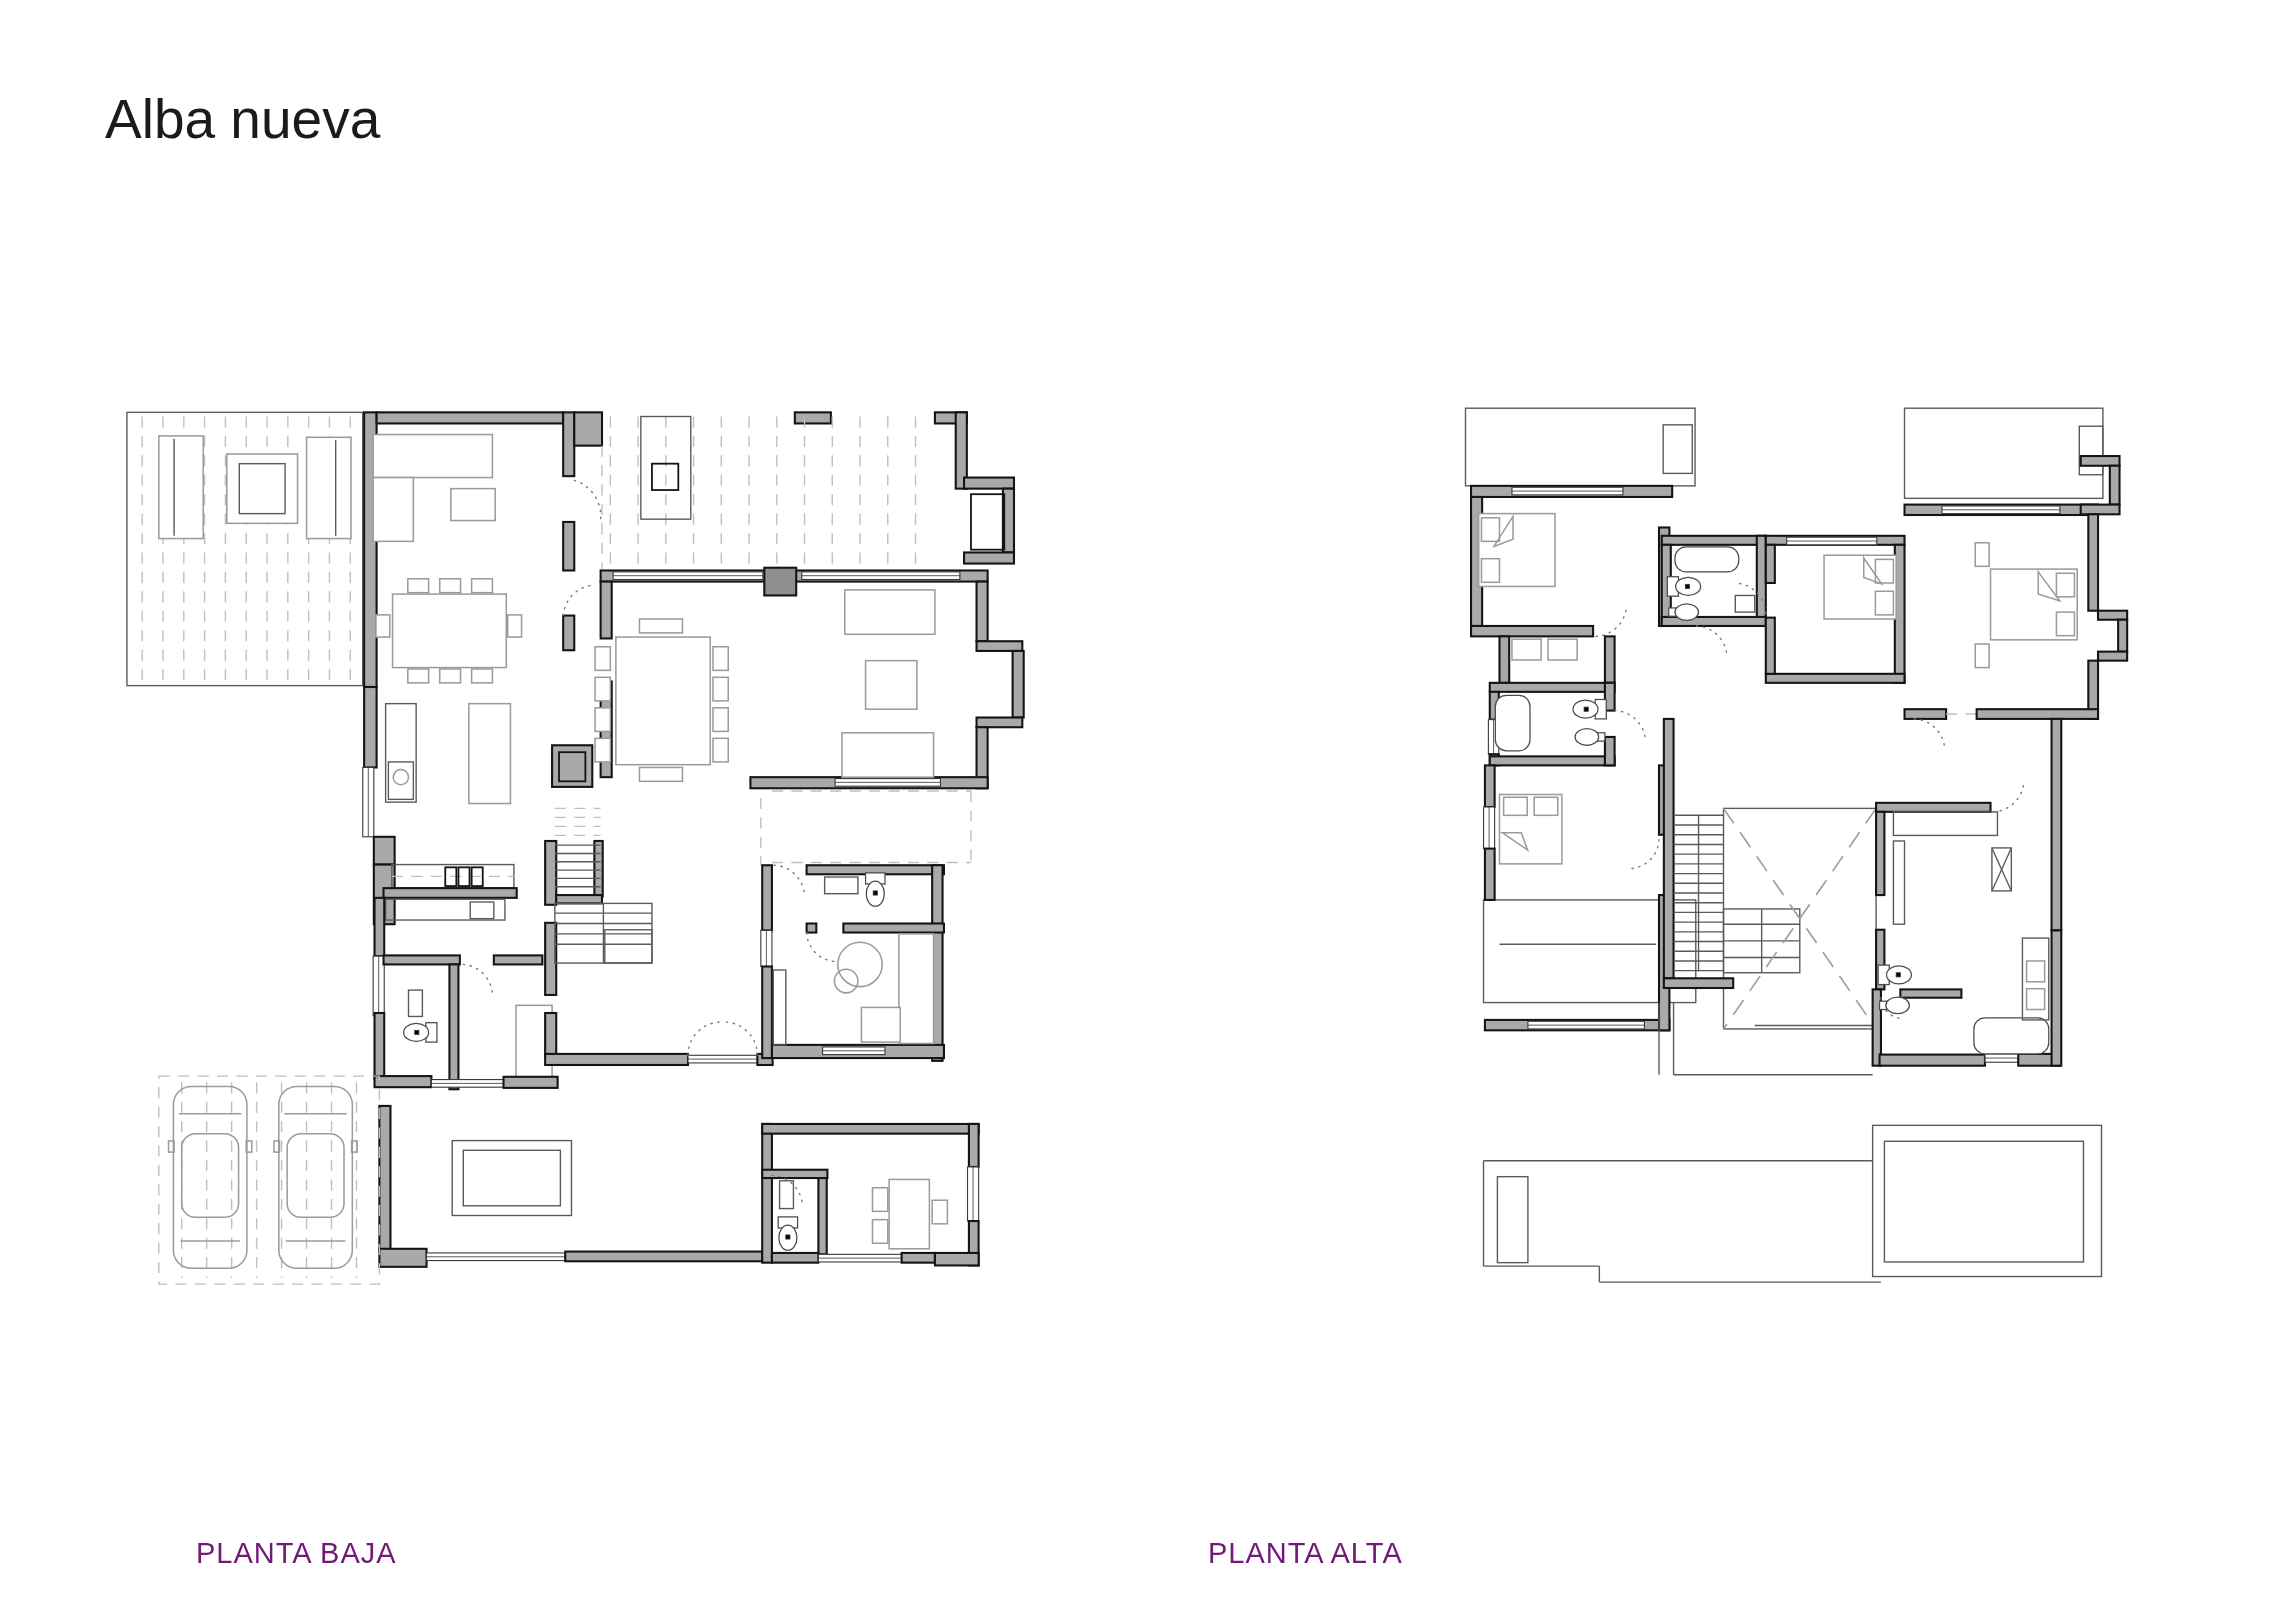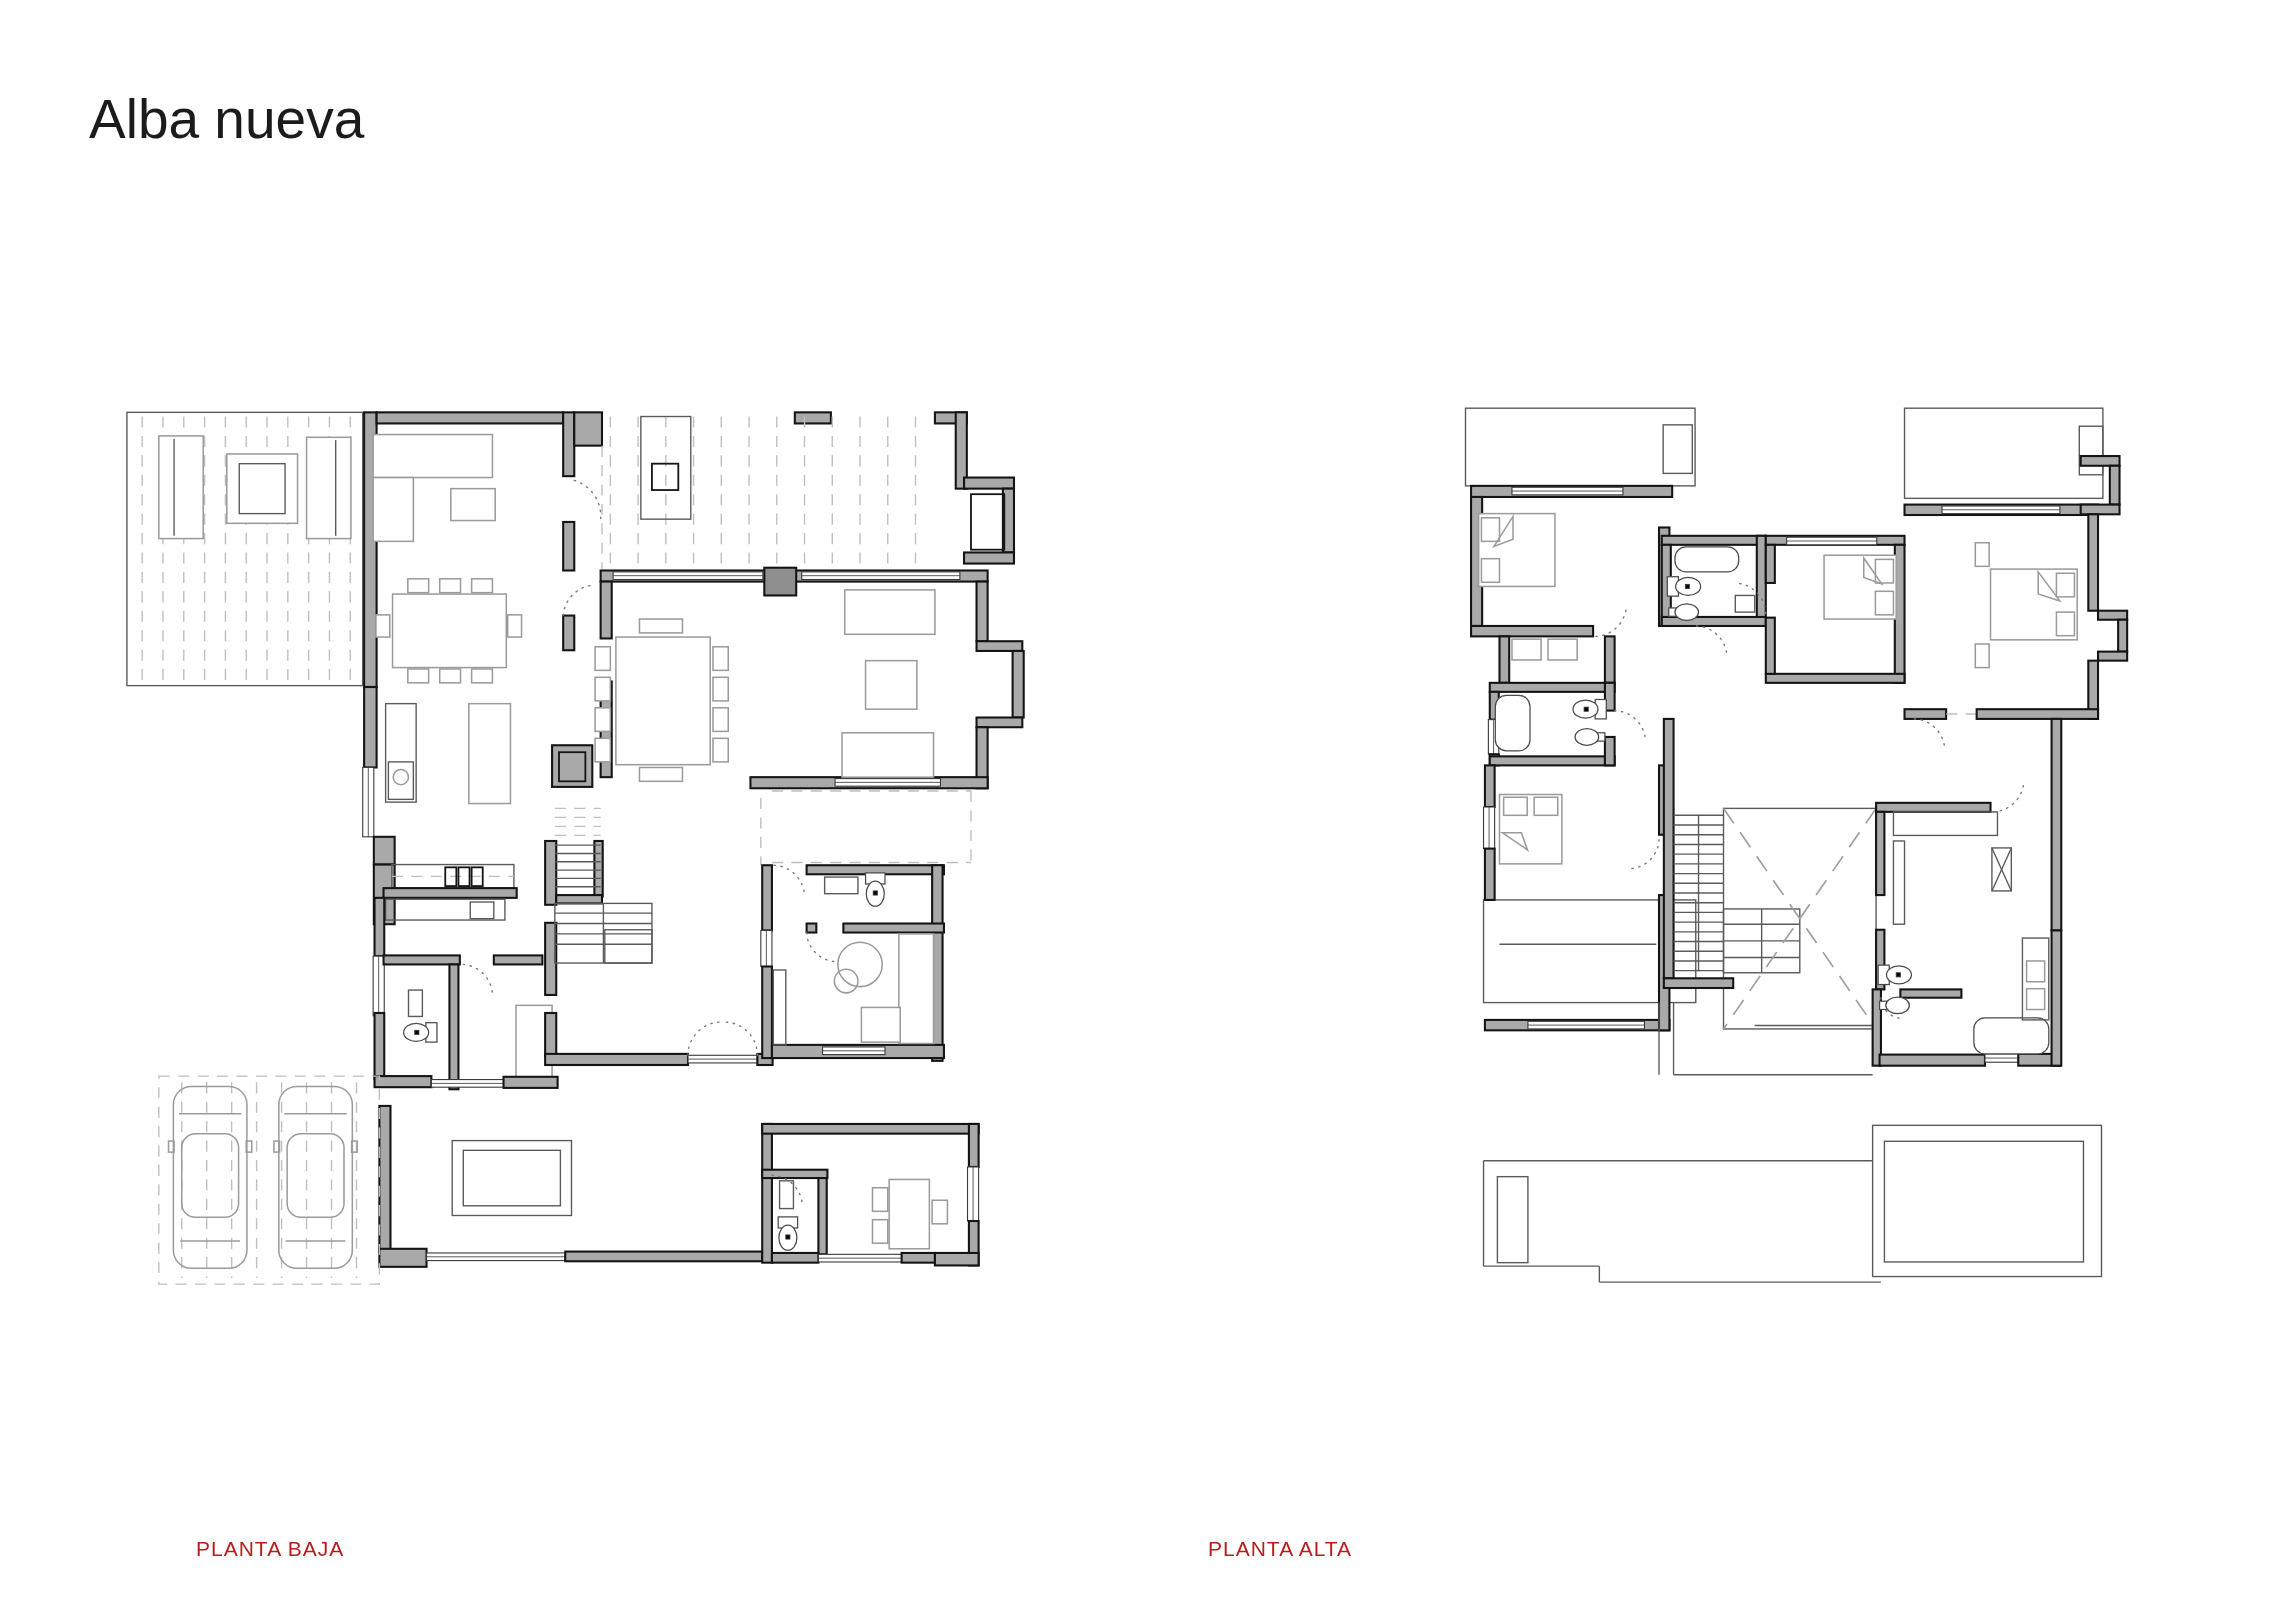--- a/index.html
+++ b/index.html
@@ -1,21 +1,21 @@
 <!DOCTYPE html>
 <html style="font-size:11px"><head>
 <meta charset="utf-8">
 <style>
   html,body{margin:0;padding:0;}
   body{
     width:2295px;height:1623px;background:#ffffff;position:relative;
     font-family:"Liberation Sans", sans-serif;overflow:hidden;
   }
-  .title{position:absolute;left:89px;top:87px;font-size:55px;color:#1b1b1b;}
-  .plan-label{position:absolute;top:1537px;font-size:21px;color:#b91c1c;letter-spacing:1px;}
+  .title{position:absolute;left:105px;top:87px;font-size:55px;color:#1b1b1b;}
+  .plan-label{position:absolute;top:1537px;font-size:29px;color:#701a75;letter-spacing:1px;}
   #label-baja{left:196px}
   #label-alta{left:1208px}
   svg{position:absolute;left:0;top:0;}
   .wall{fill:#a9a9a9;stroke:#141414;stroke-width:3}
   .wd{fill:#8f8f8f;stroke:#141414;stroke-width:3}
   .thin{fill:none;stroke:#5a5a5a;stroke-width:2}
   .furn{fill:#ffffff;stroke:#9b9b9b;stroke-width:2.2}
   .furn2{fill:none;stroke:#9b9b9b;stroke-width:2.2}
   .fix{fill:#ffffff;stroke:#4a4a4a;stroke-width:1.8}
   .win{fill:#ffffff;stroke:#3a3a3a;stroke-width:1.6}

